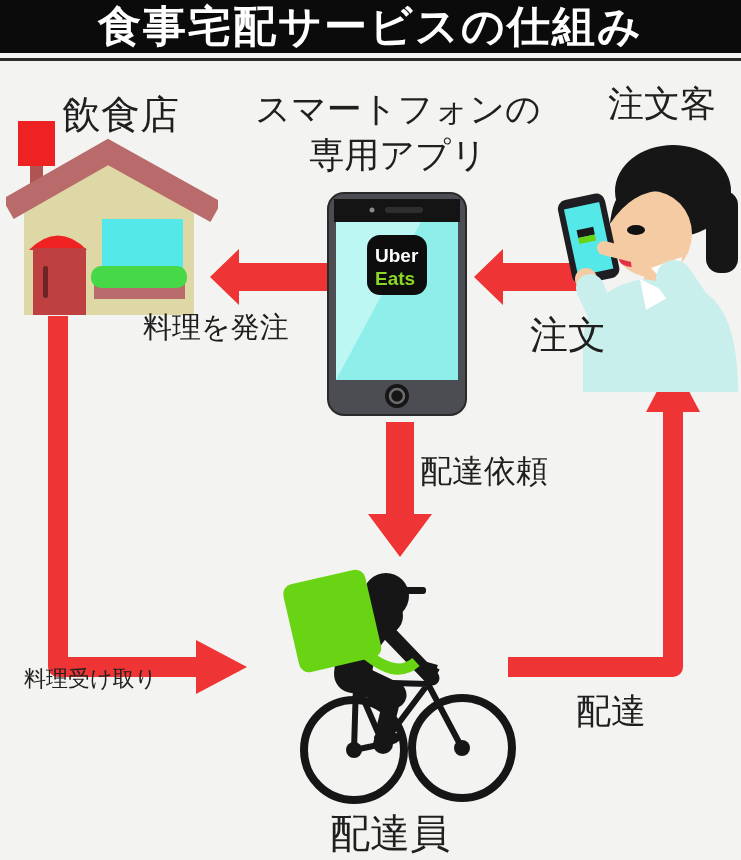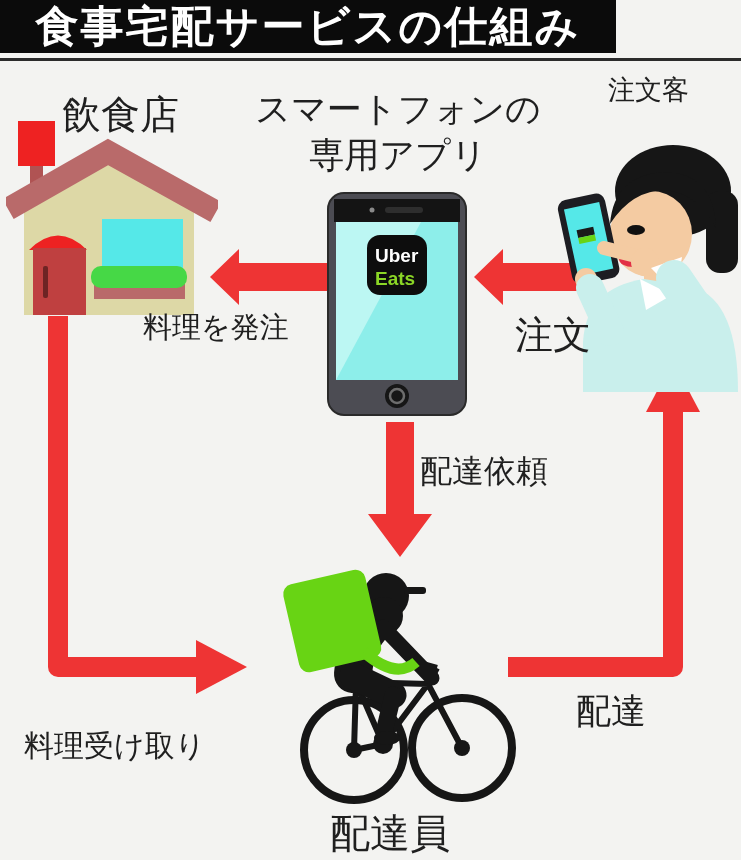--- a/index.html
+++ b/index.html
@@ -1,18 +1,18 @@
 <!DOCTYPE html>
 <html><head>
 <meta charset="utf-8">
 <style>
   html,body{margin:0;padding:0;}
   body{font-family:"Liberation Sans","DejaVu Sans",sans-serif;background:#e8e8e8;}
   #canvas{position:relative;width:741px;height:860px;background:#f3f3f1;overflow:hidden;}
-  .banner{position:absolute;left:0;top:0;width:616px;height:53px;background:#0b0b0b;
+  .banner{position:absolute;left:0;top:0;width:741px;height:53px;background:#0b0b0b;
           display:flex;align-items:center;justify-content:center;}
   .banner .title{color:#fff;font-size:43px;font-weight:bold;letter-spacing:2px;white-space:nowrap;}
   .banner-underline{position:absolute;left:0;top:58px;width:741px;height:3px;background:#2b2b2b;}
   .lbl{position:absolute;color:#1f1f1f;white-space:nowrap;}
   .lbl.center{text-align:center;}
   svg{position:absolute;display:block;}
   .illus{pointer-events:none;}
 </style>
 </head>
 <body>
@@ -116,27 +116,27 @@
     <path d="M108,98 Q140,126 160,108" stroke="#68d414" stroke-width="11" fill="none"></path>
   </svg>
 
   <div class="lbl center" style="left:248px;top:86px;width:300px;font-size:35px;line-height:46px">
     <div>スマートフォンの</div>
     <div>専用アプリ</div>
   </div>
 
   <div class="lbl" style="left:62px;top:88px;font-size:39px">飲食店</div>
 
-  <div class="lbl" style="left:608px;top:72px;font-size:27px">注文客</div>
+  <div class="lbl" style="left:608px;top:80px;font-size:36px">注文客</div>
 
-  <div class="lbl" style="left:515px;top:310px;font-size:38px">注文</div>
+  <div class="lbl" style="left:530px;top:310px;font-size:38px">注文</div>
 
   <div class="lbl" style="left:143px;top:308px;font-size:29px">料理を発注</div>
 
   <div class="lbl" style="left:420px;top:450px;font-size:32px">配達依頼</div>
 
-  <div class="lbl" style="left:24px;top:726px;font-size:30px">料理受け取り</div>
+  <div class="lbl" style="left:24px;top:664px;font-size:22px">料理受け取り</div>
 
   <div class="lbl" style="left:330px;top:806px;font-size:40px">配達員</div>
 
   <div class="lbl" style="left:576px;top:688px;font-size:35px">配達</div>
 
 </div>
 
 </body></html>

